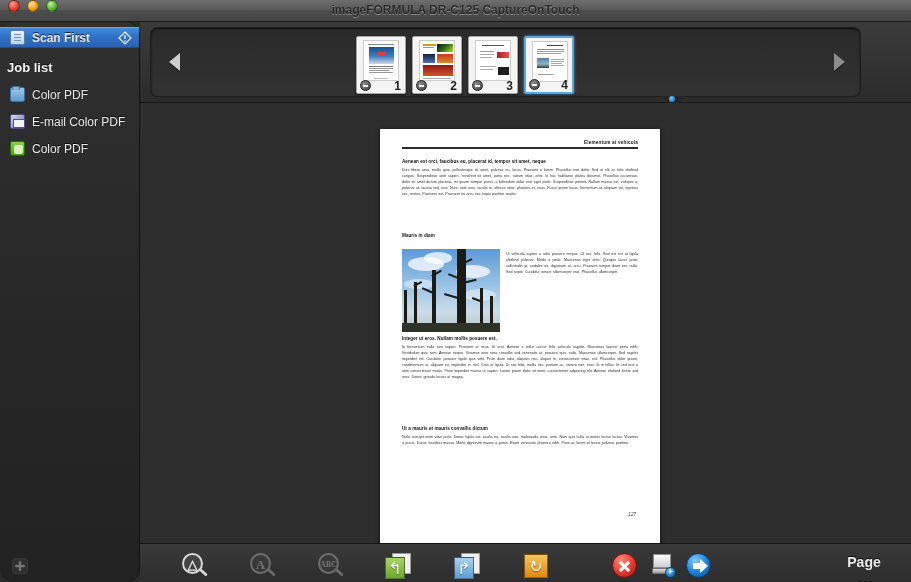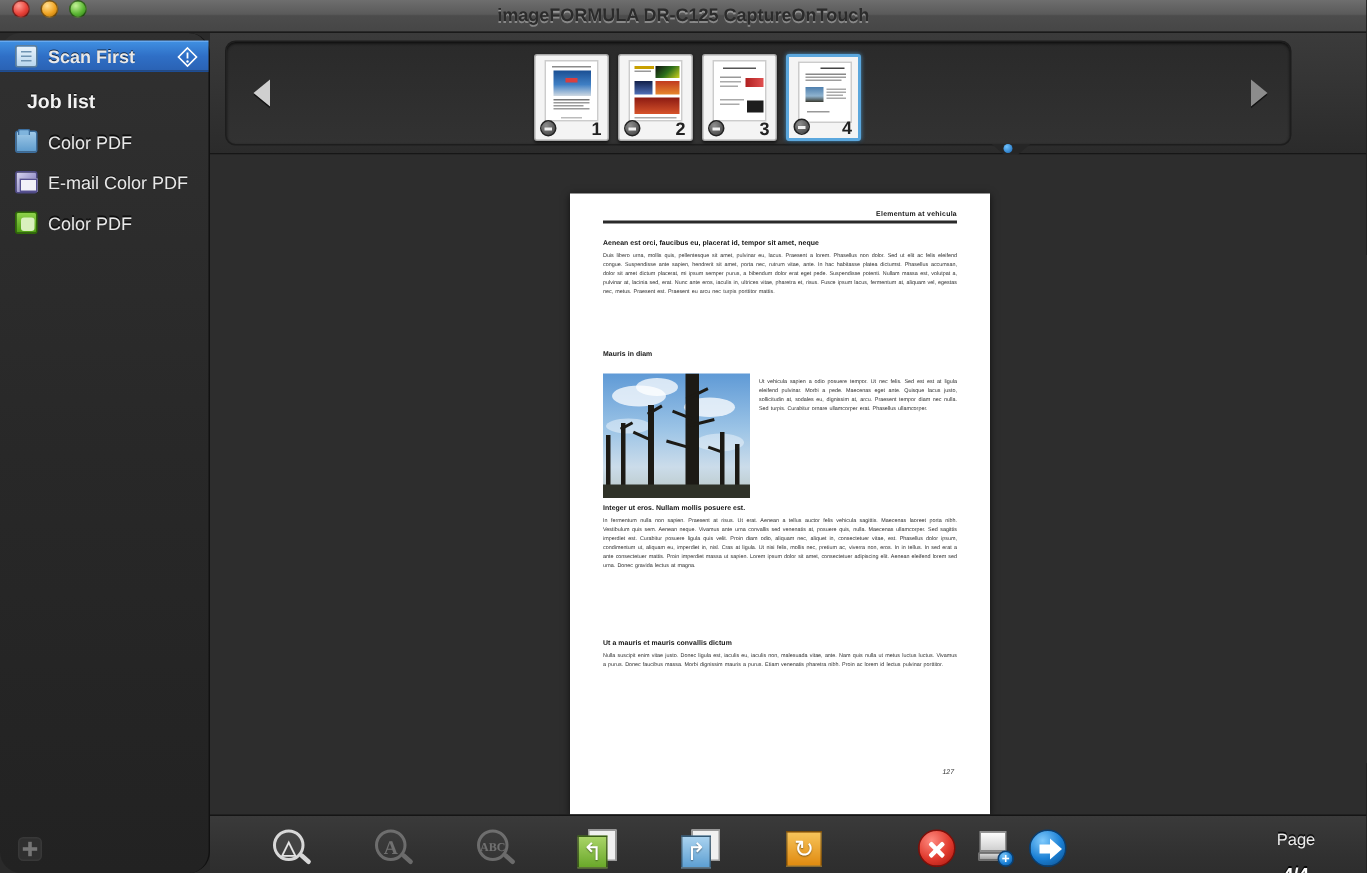--- a/index.html
+++ b/index.html
@@ -54,21 +54,21 @@
   .side-row.selected {
     background: linear-gradient(to bottom, #3f8ee0 0%, #2f6fc6 50%, #2a62b4 100%);
     border-top: 1px solid #66a8ef;
     border-bottom: 1px solid #1d4d94;
     font-weight: bold;
     position: relative;
     height: 21px;
   }
   .side-header {
     height: 25px; display: flex; align-items: center;
-    padding-left: 18px;
+    padding-left: 7px;
     font-size: 13px; font-weight: bold; color: #f2f2f2;
     text-shadow: 0 -1px 0 rgba(0,0,0,0.8);
   }
   .sicon { width: 15px; height: 15px; flex: 0 0 15px; border-radius: 2px; position: relative; }
   .sicon.doc {
     background: linear-gradient(to bottom, #e9f3fb, #b9d6ee);
     border: 1px solid #5d7f9c;
   }
   .sicon.doc:after {
     content: ""; position: absolute; left: 3px; top: 3px; right: 3px; height: 1px;
@@ -340,21 +340,21 @@
   .ic-next:before {
     content: ""; position: absolute; left: 13px; top: 5px;
     width: 0; height: 0;
     border-top: 7px solid transparent; border-bottom: 7px solid transparent;
     border-left: 8px solid #fff;
   }
   #page-counter {
     position: absolute; right: 12px; top: 10px; width: 70px; text-align: center;
   }
   #page-counter .pc-label {
-    font-size: 11px; font-weight: normal; color: #ececec;
+    font-size: 14px; font-weight: bold; color: #ececec;
     text-shadow: 0 -1px 0 rgba(0,0,0,0.8);
   }
   #page-counter .pc-value {
     font-size: 12.5px; font-weight: bold; color: #ffffff;
     text-shadow: 0 -1px 0 rgba(0,0,0,0.8);
     margin-top: 10px;
   }
 </style>
 </head>
 <body>

